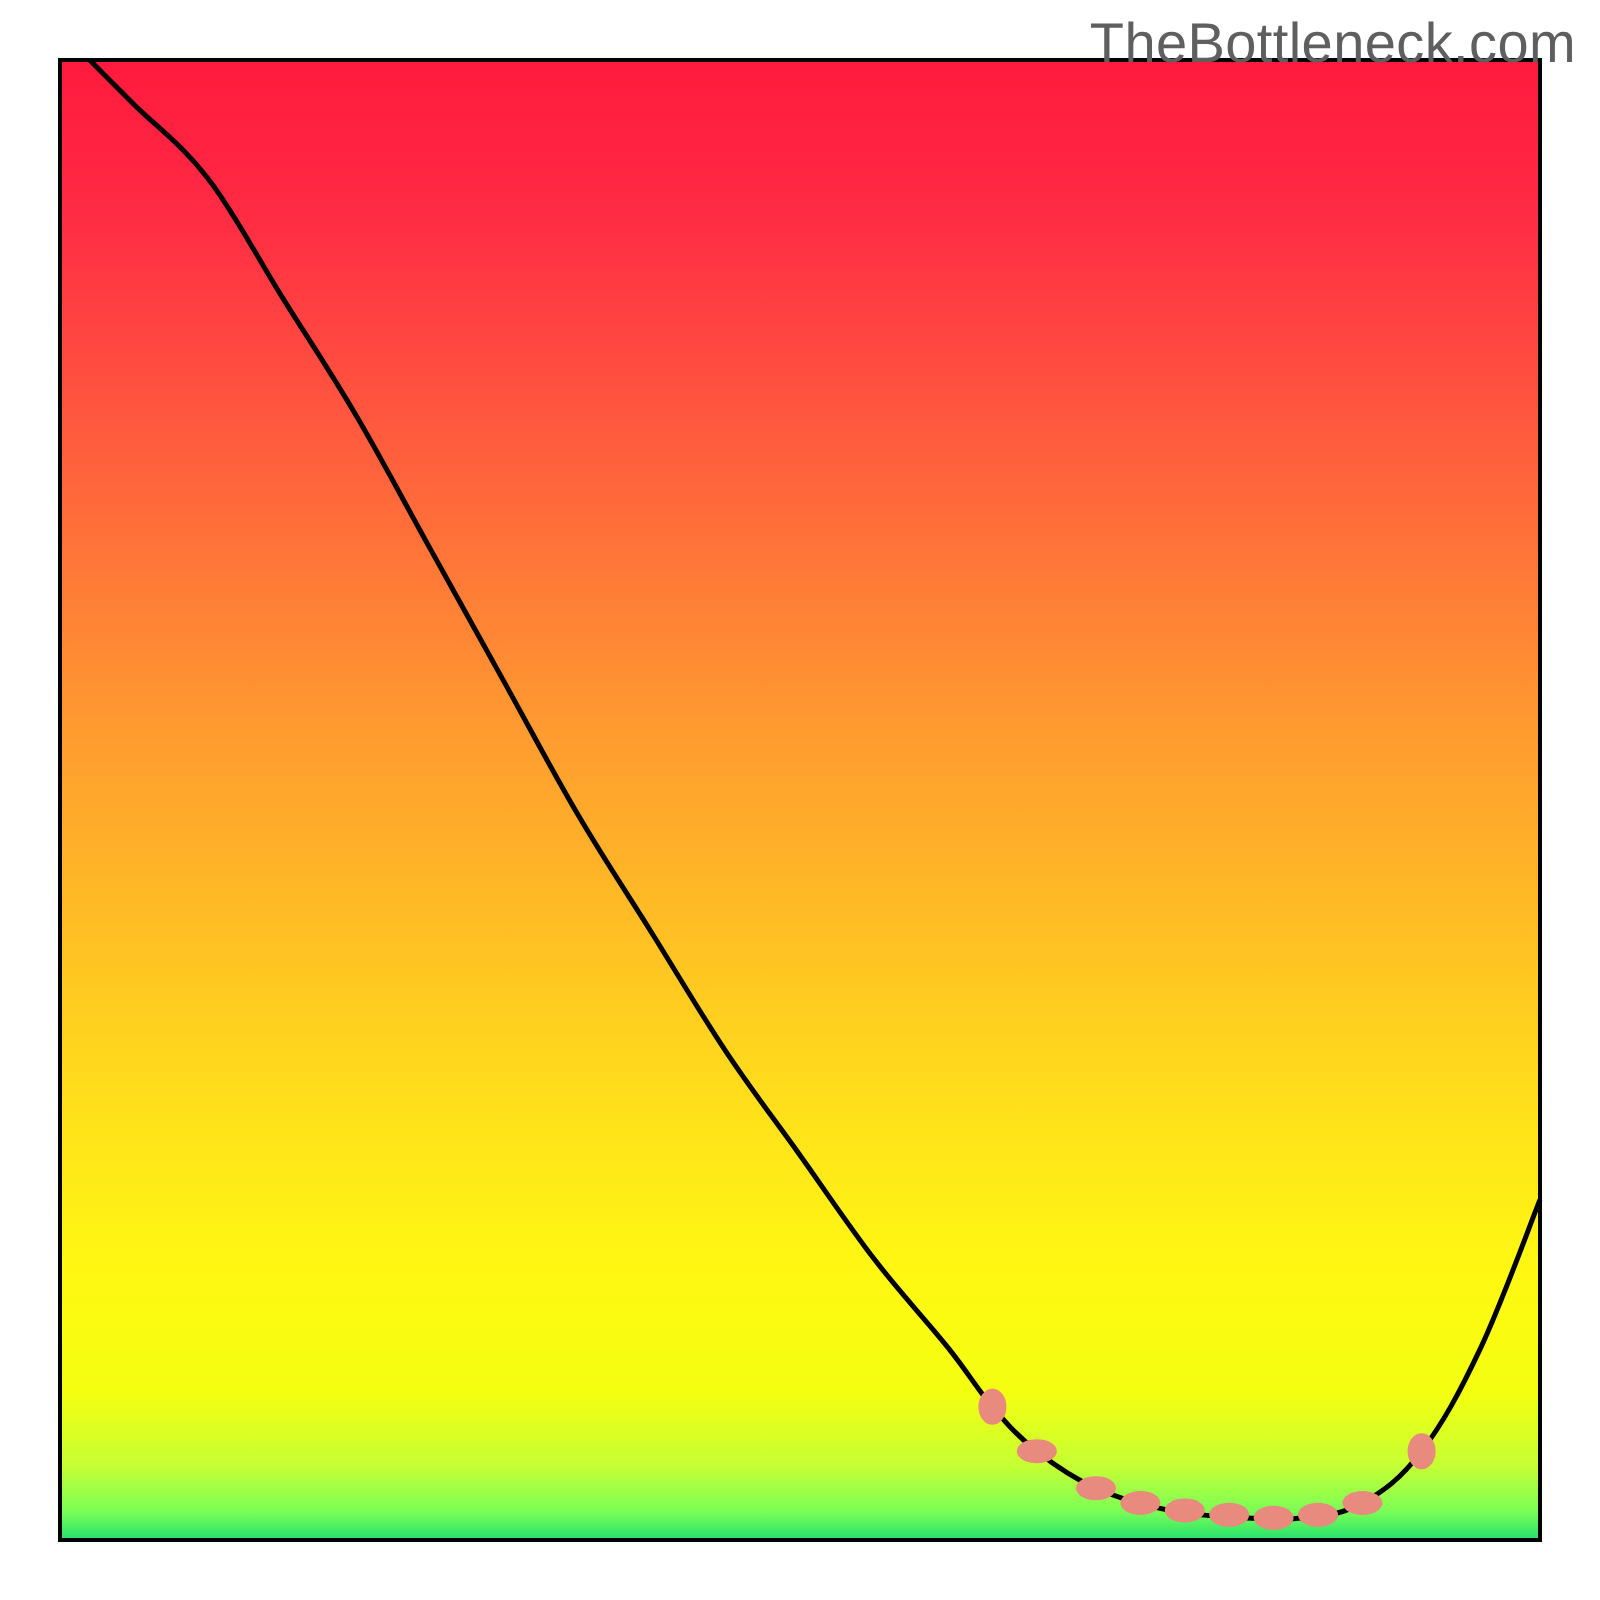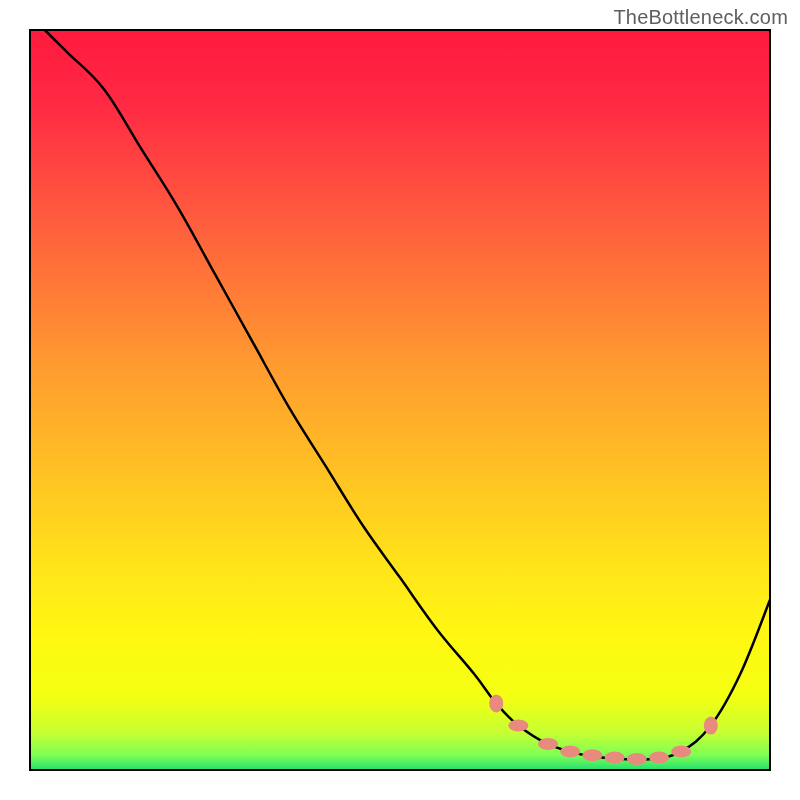--- a/index.html
+++ b/index.html
@@ -12,21 +12,21 @@
   }
   .container {
     position: relative;
     width: 800px;
     height: 800px;
   }
   .watermark {
     position: absolute;
     top: 6px;
     right: 12px;
-    font-size: 20px;
+    font-size: 28px;
     font-weight: 500;
     color: #5f5f5f;
     z-index: 5;
     letter-spacing: 0.2px;
   }
   svg.plot {
     position: absolute;
     top: 0;
     left: 0;
     width: 800px;

